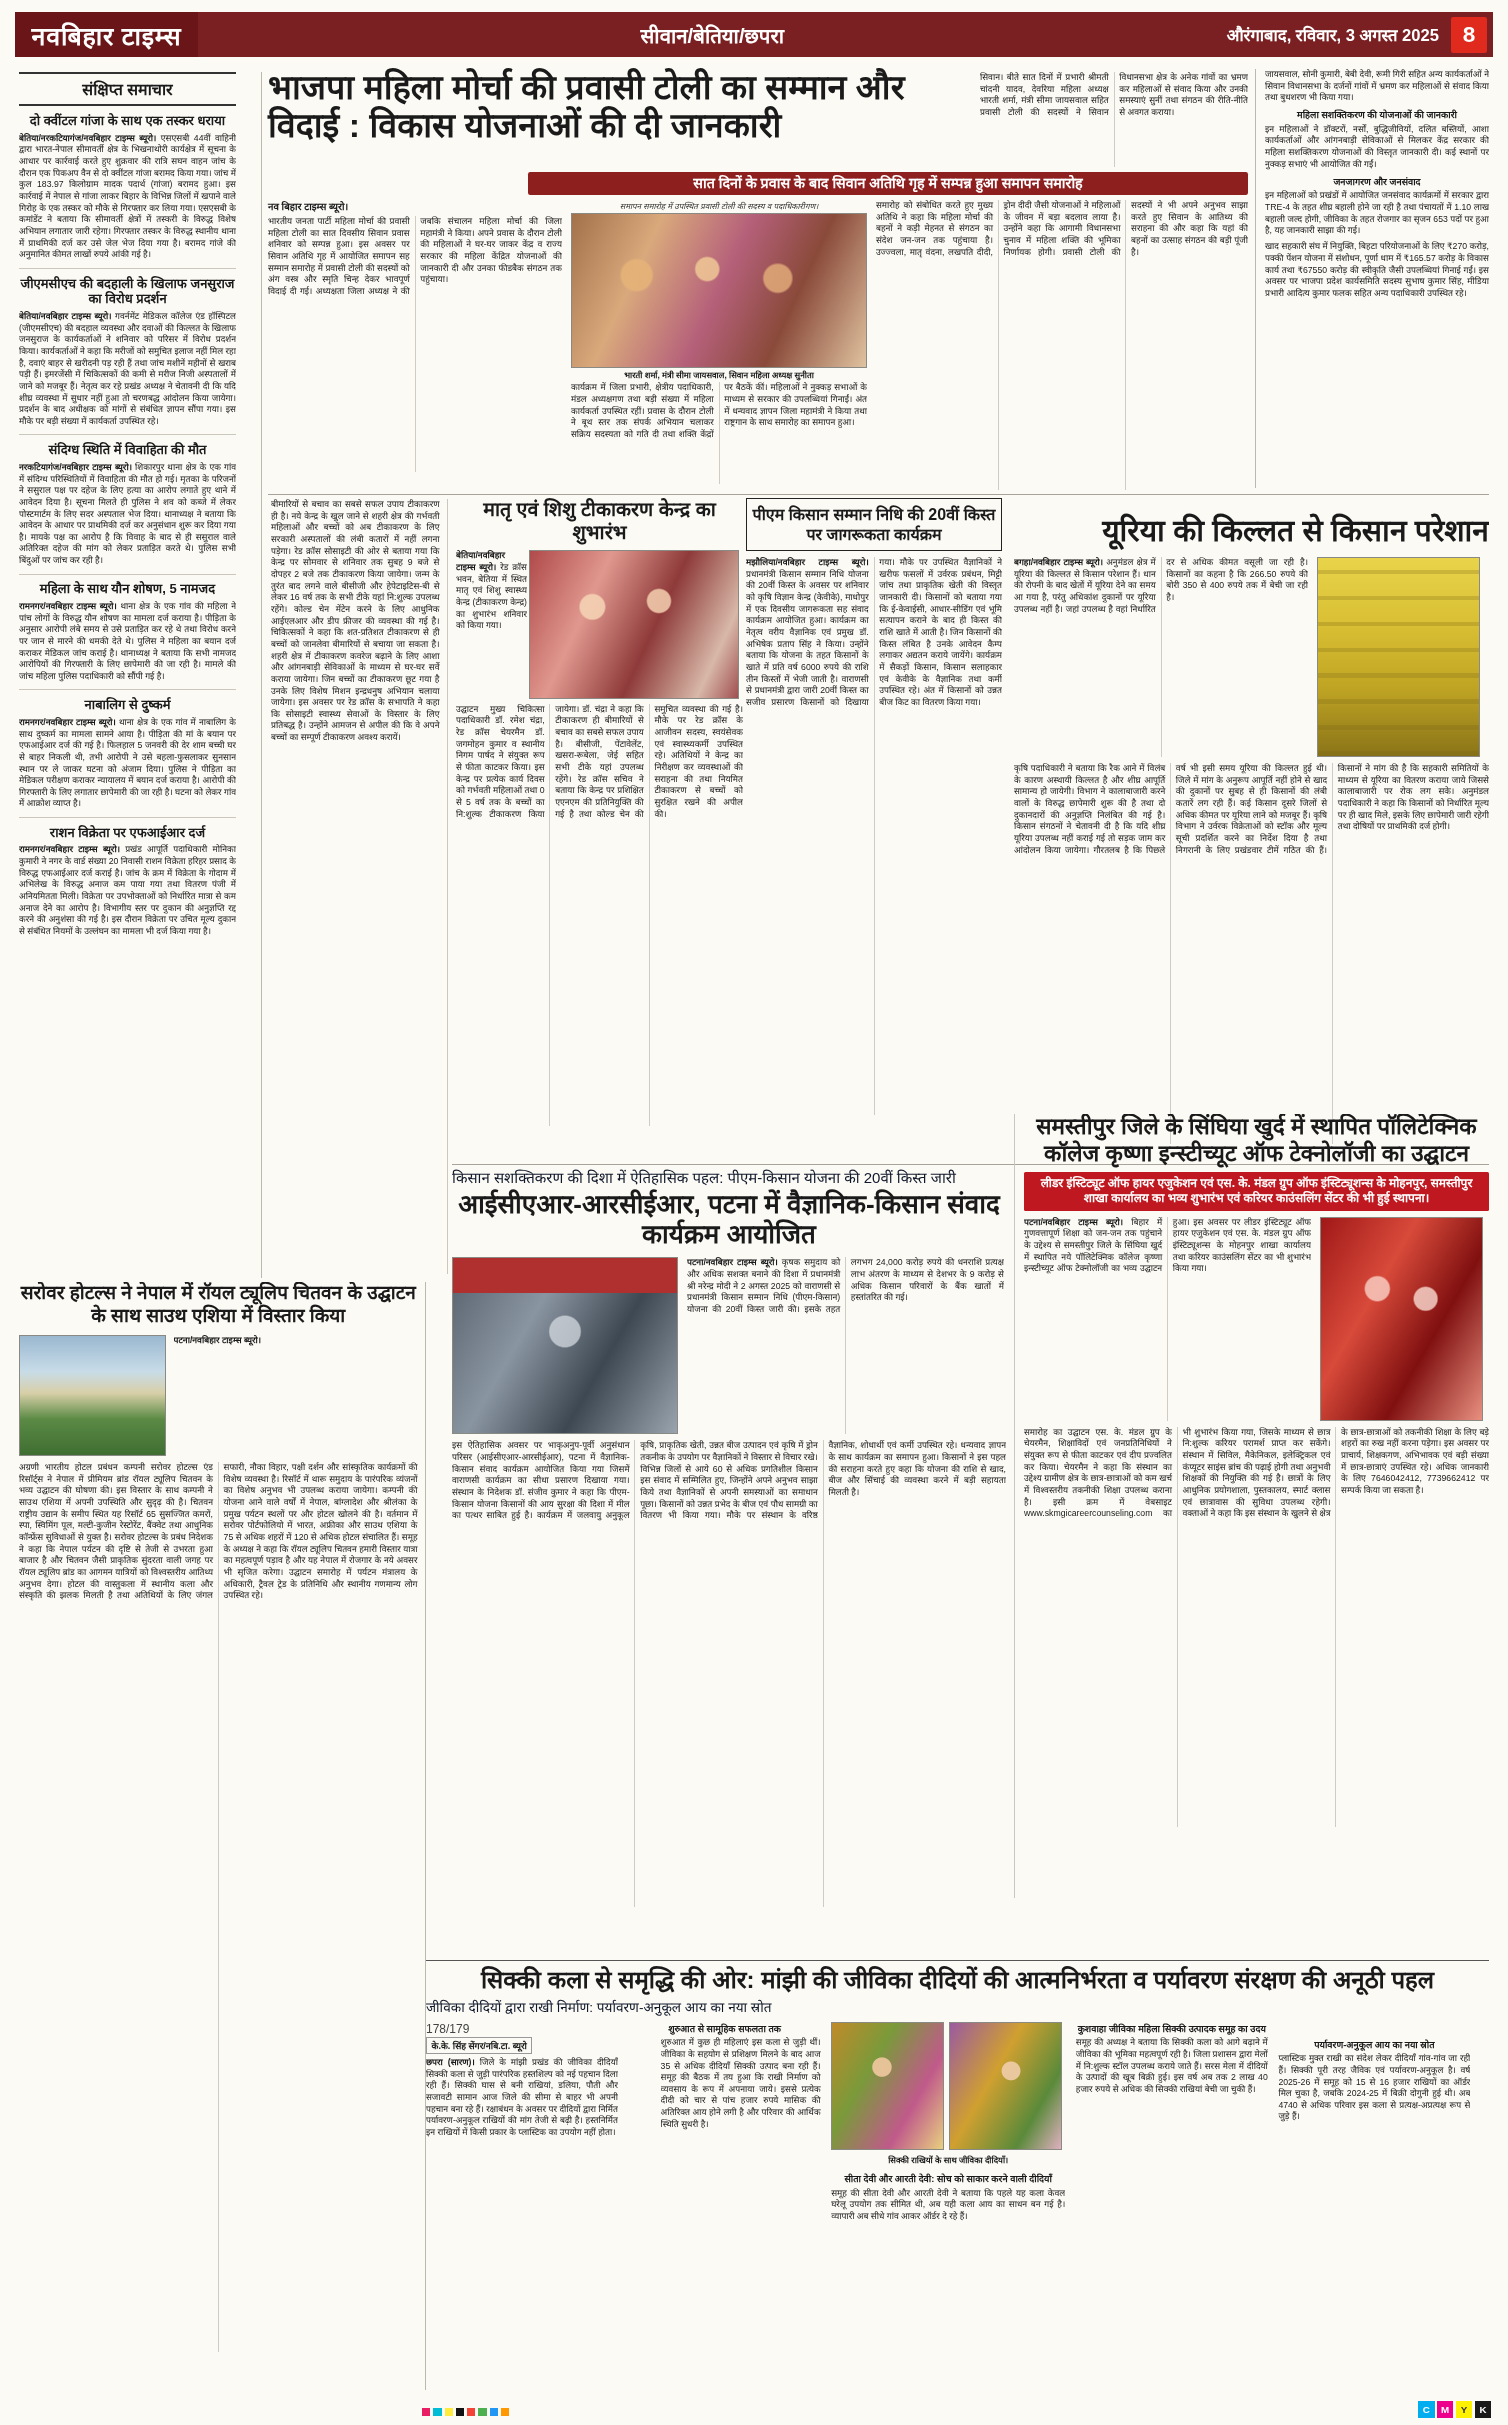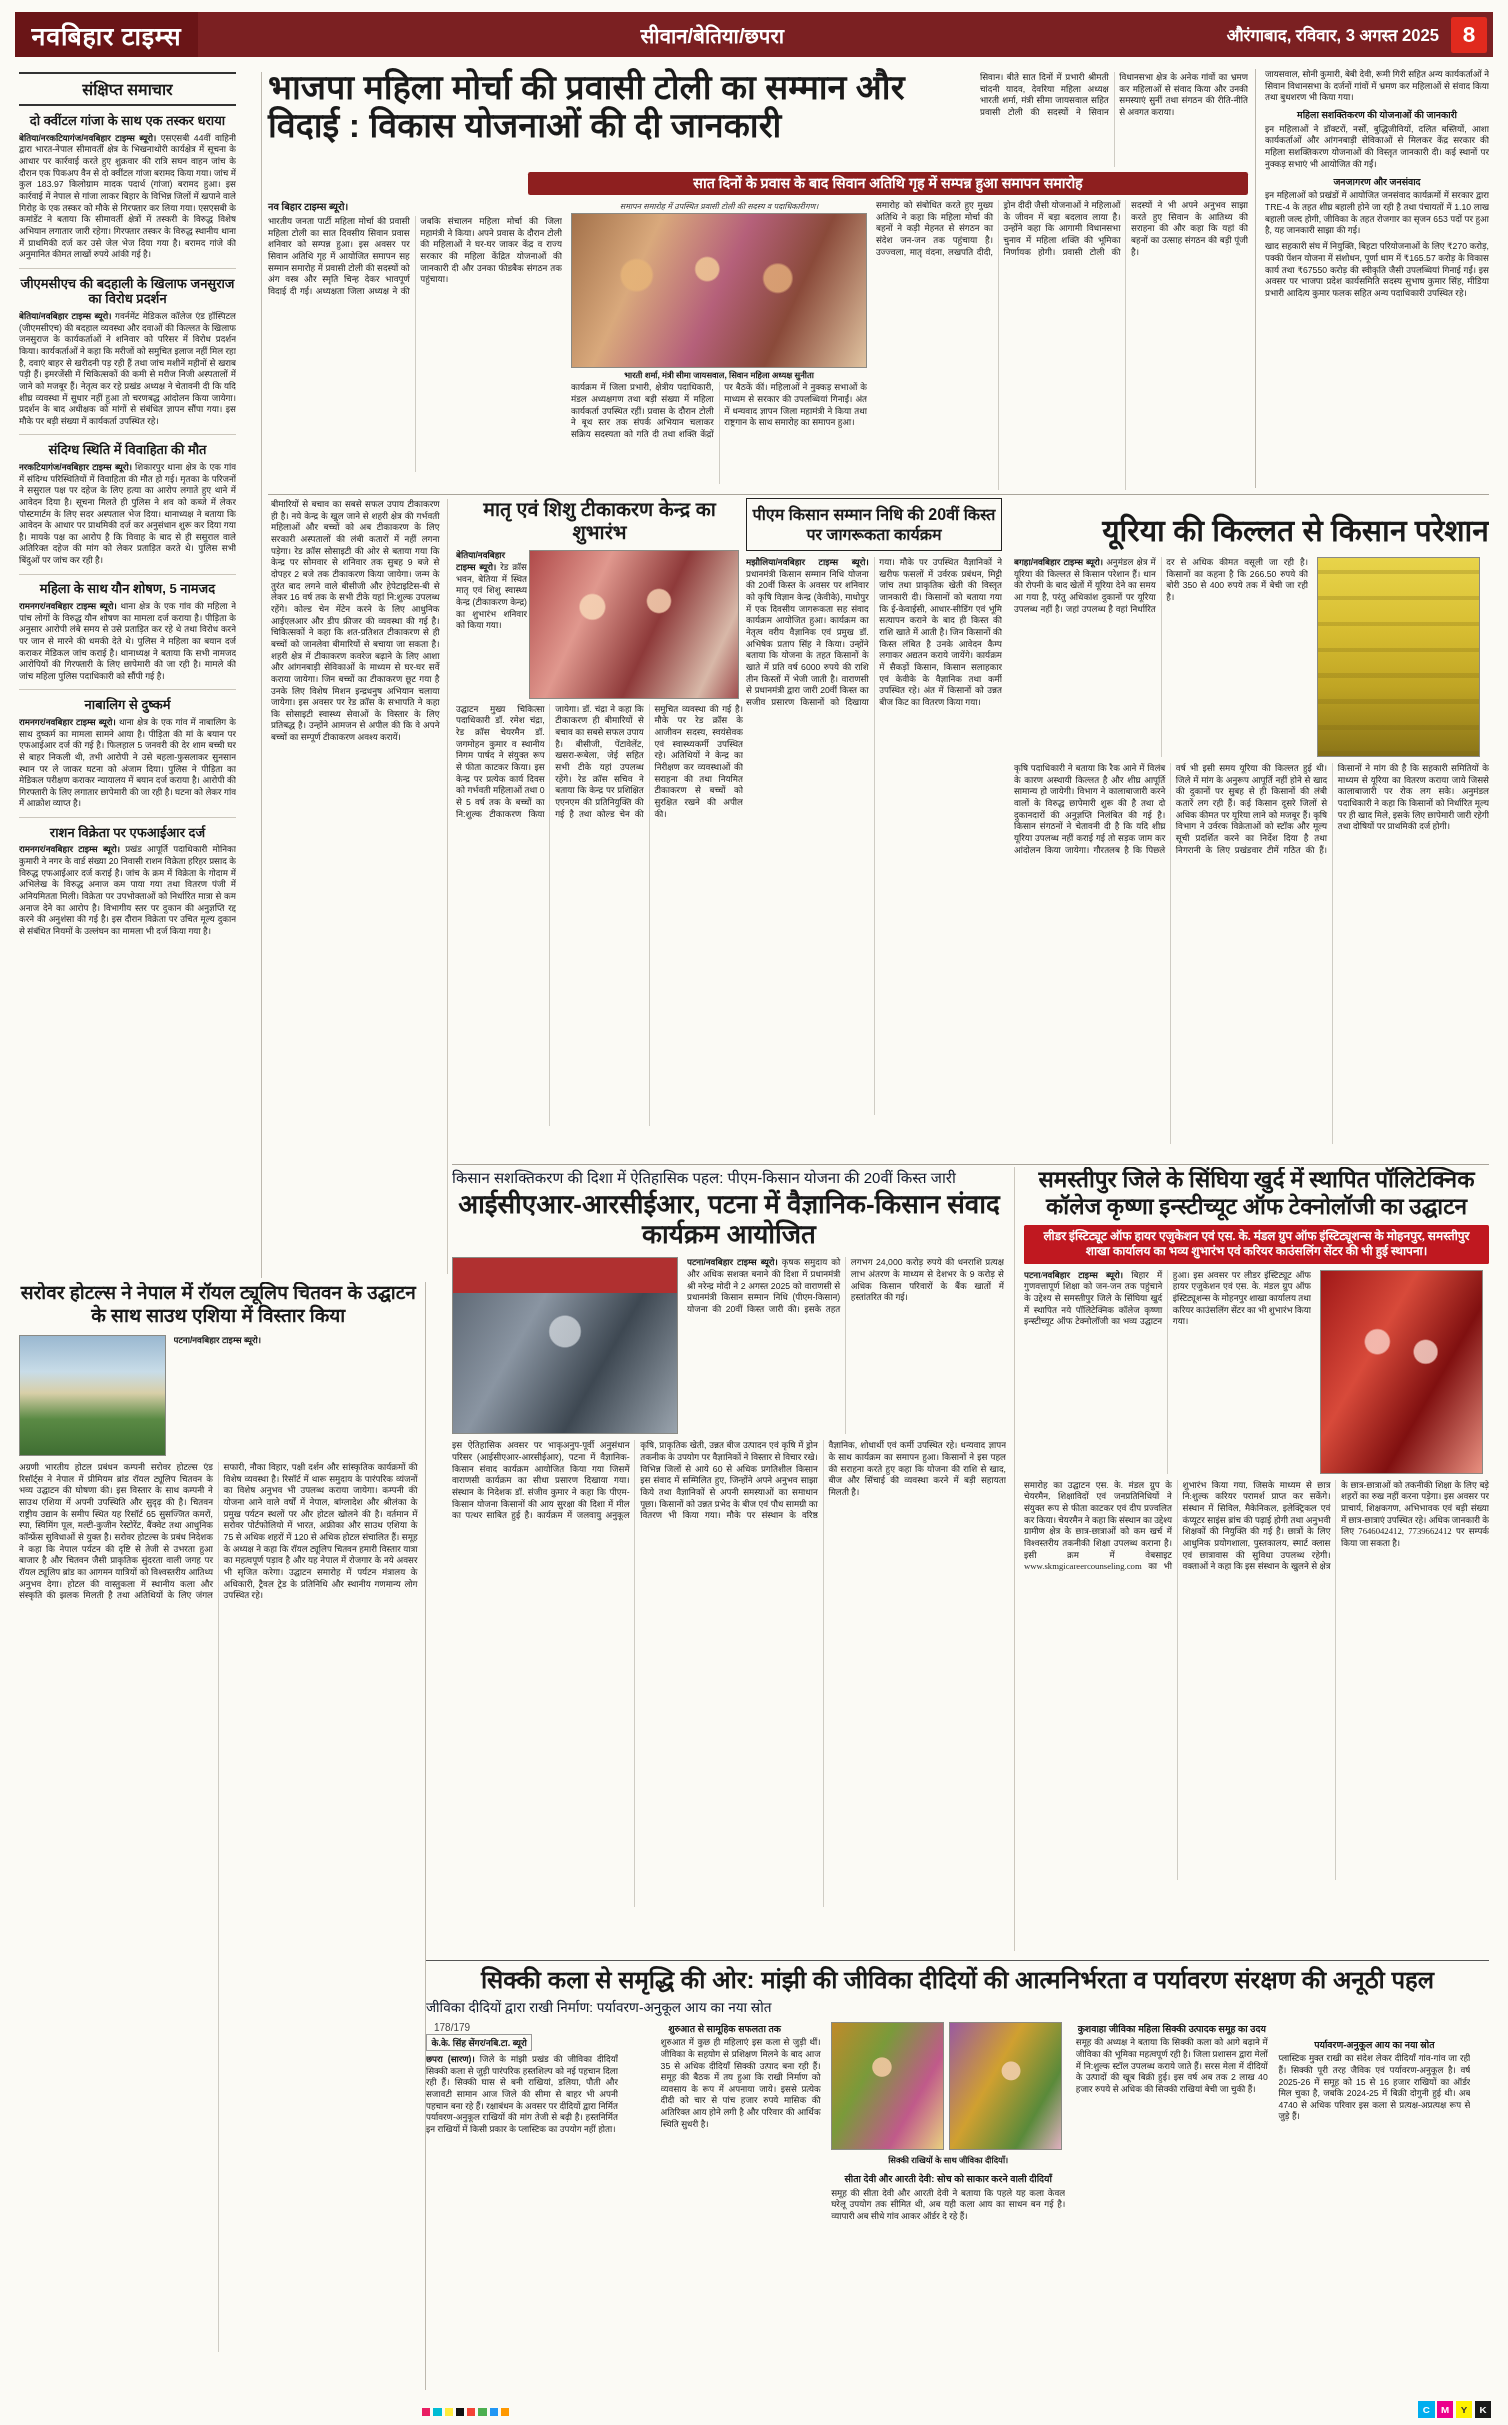--- a/index.html
+++ b/index.html
@@ -67,33 +67,33 @@
   .pmkisan-head { border:1.5px solid #222; padding:6px 4.5px; font-size:16px; font-weight:800; text-align:center; line-height:1.22; margin-bottom:6px; }
   .urea { left:1014px; top:498px; width:475px; height:664px; overflow:hidden; }
   .urea-head { font-size:30px; font-weight:700; text-align:right; padding:10.6px 0 7.5px; }
   .urea-row { display:flex; gap:9px; margin-bottom:6px; }
 
   
   .icar { left:452px; top:1167px; width:554px; height:784px; overflow:hidden; }
   .icar-kicker { font-size:15px; margin-bottom:3px; }
   .icar-head { font-size:26px; font-weight:800; text-align:center; line-height:1.15; margin-bottom:7.5px; }
   .icar-row { display:flex; gap:9px; margin-bottom:6px; }
-  .poly { left:1014px; top:1167px; width:475px; height:784px; border-left:0.8px solid #ccc7bd; padding-left:9px; overflow:hidden;font-family:Liberation Serif, serif; }
+  .poly { left:1014px; top:1114px; width:475px; height:784px; border-left:0.8px solid #ccc7bd; padding-left:9px; overflow:hidden; }
   .poly-head { font-size:22.6px; font-weight:800; text-align:center; line-height:1.18; margin-bottom:4.5px; }
   .poly-kicker { font-size:12px; line-height:1.3; padding:3.8px 7.5px; margin-bottom:6px; border-radius:1.5px; background:#c01820; color:#fff; font-weight:bold; text-align:center; }
   .poly-row { display:flex; gap:9px; margin-bottom:6px; }
 
   
   .sikki { left:426px; top:1960px; width:1063px; height:419px; border-top:1.5px solid #555; padding-top:4.5px; overflow:hidden; }
   .sikki-head { font-size:24px; font-weight:800; text-align:center; line-height:1.15; }
   .sikki-kicker { font-size:13.6px; margin:3.8px 0 6px; }
   .sikki-grid { display:flex; gap:10.6px; }
   .sikki-col { width:192px; }
   .sikki-mid { width:234px; }
-  .sikki-issue { font-size:10px; color:#444; margin-bottom:1.5px;margin-left:8px; }
+  .sikki-issue { font-size:12px; color:#444; margin-bottom:1.5px; }
   .sikki-byline { font-weight:bold; font-size:9px; border:0.8px solid #999; display:inline-block; padding:0.8px 4.5px; margin-bottom:3px; }
   .sikki-photos { display:flex; gap:4.5px; margin-bottom:3px; }
 
   
   .marks-left { left:422px; top:2408px; display:flex; gap:3px; }
   .marks-left span { width:8.3px; height:8.3px; display:block; }
   .marks-right { left:1418px; top:2401px; display:flex; gap:2.3px; }
   .marks-right span { width:16.6px; height:16.6px; display:flex; align-items:center; justify-content:center; font-size:9.8px; font-weight:bold; color:#fff; }
 </style>
 </head>

